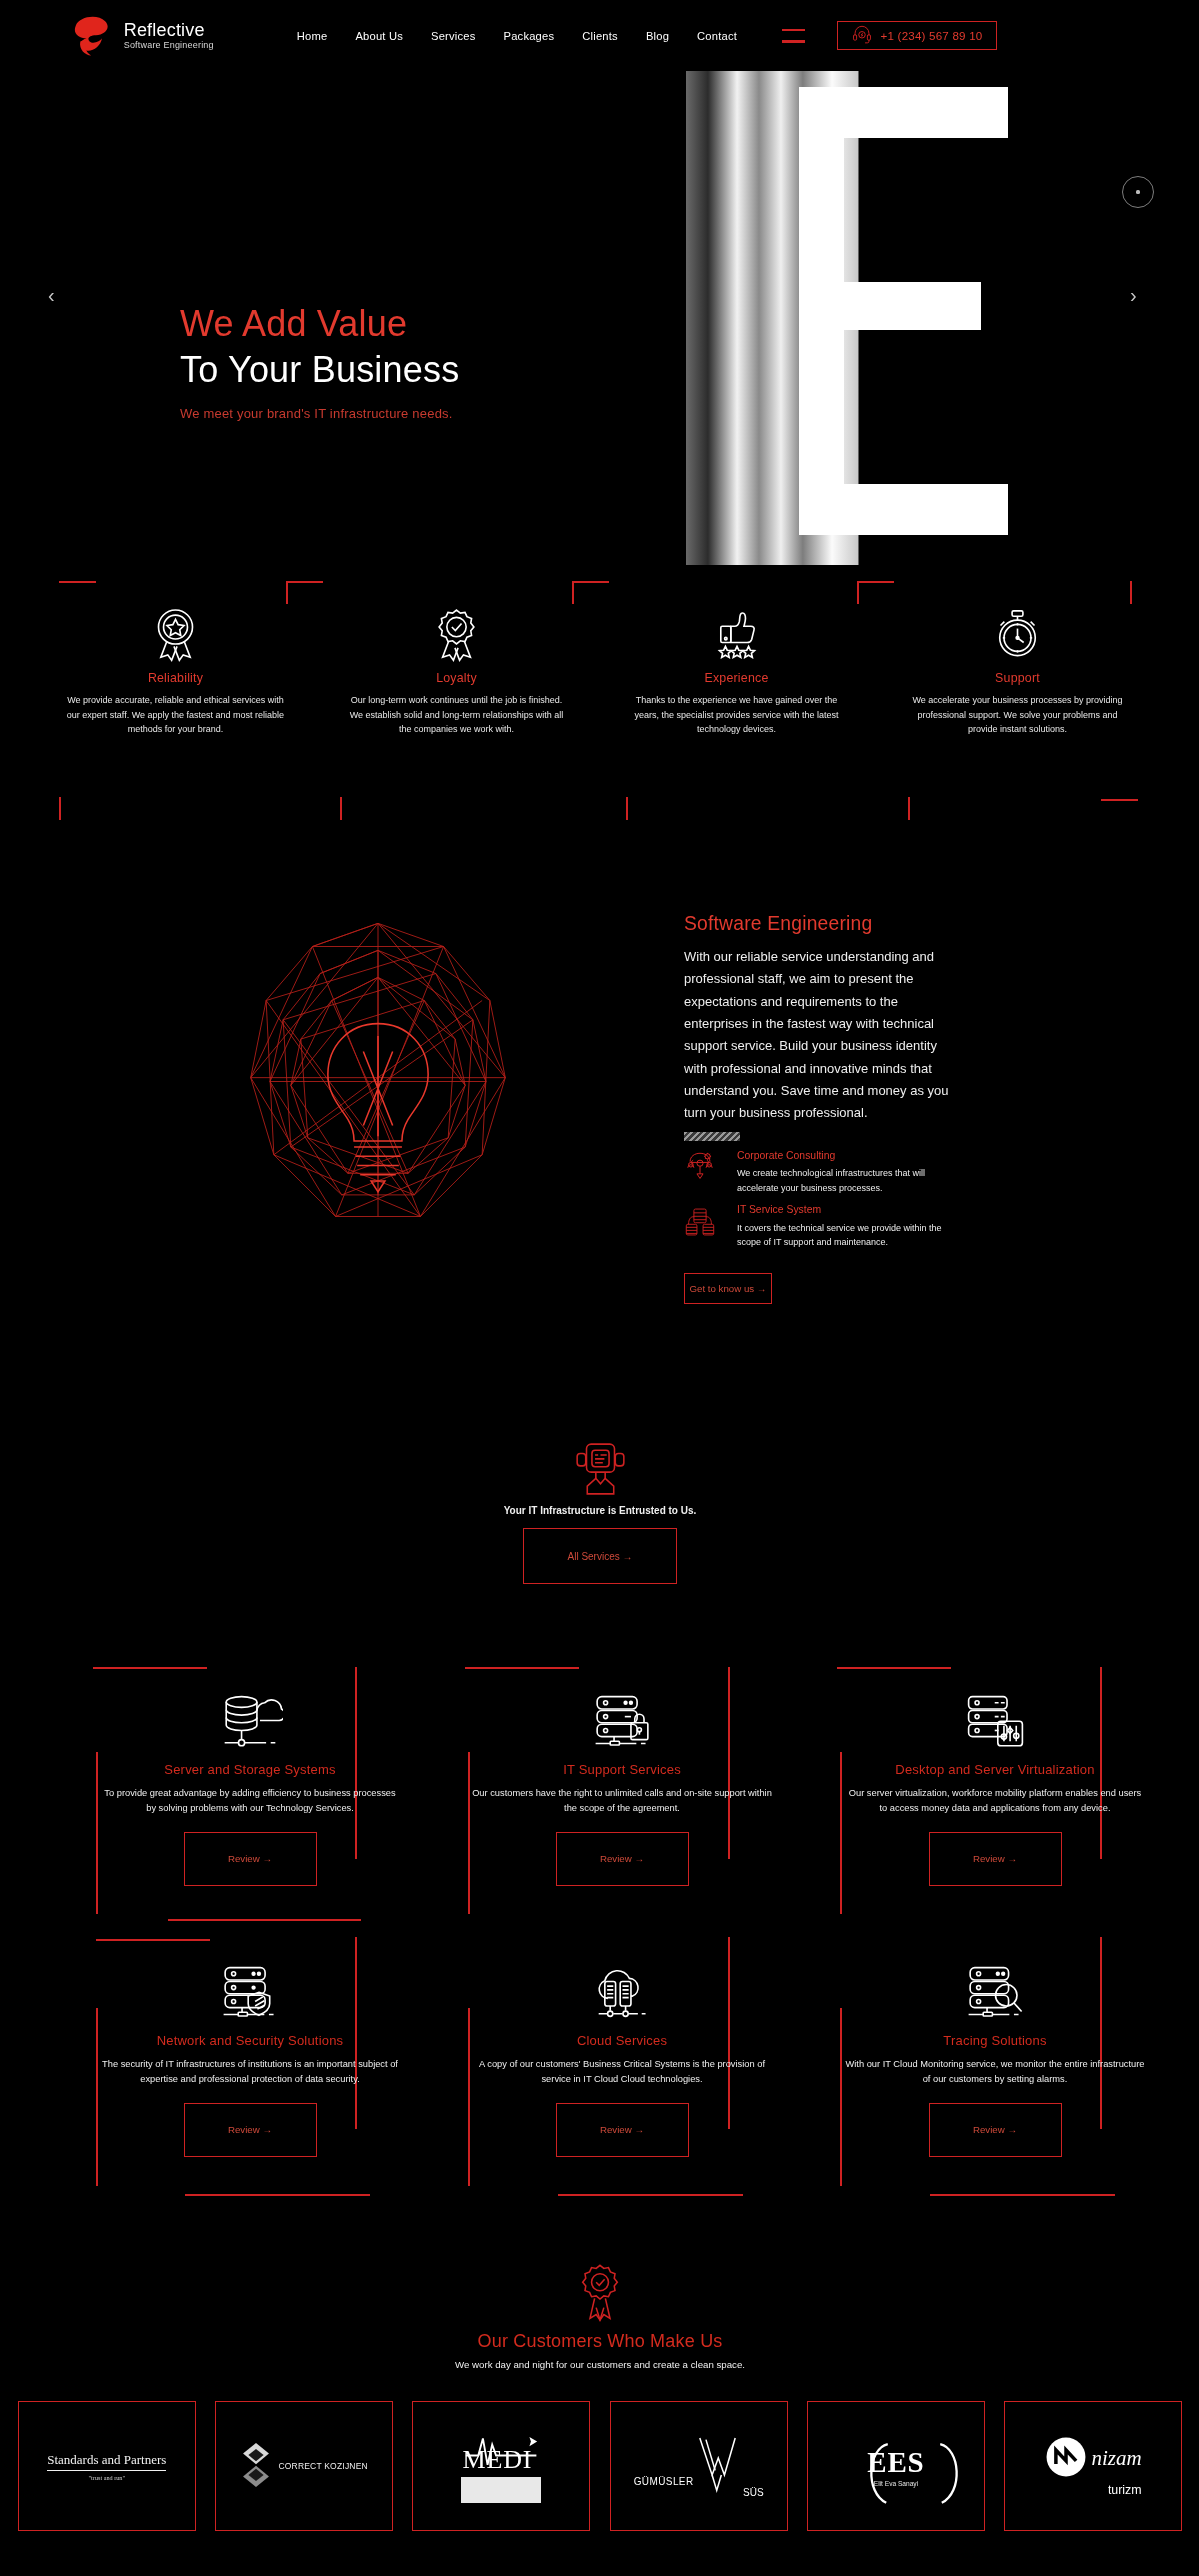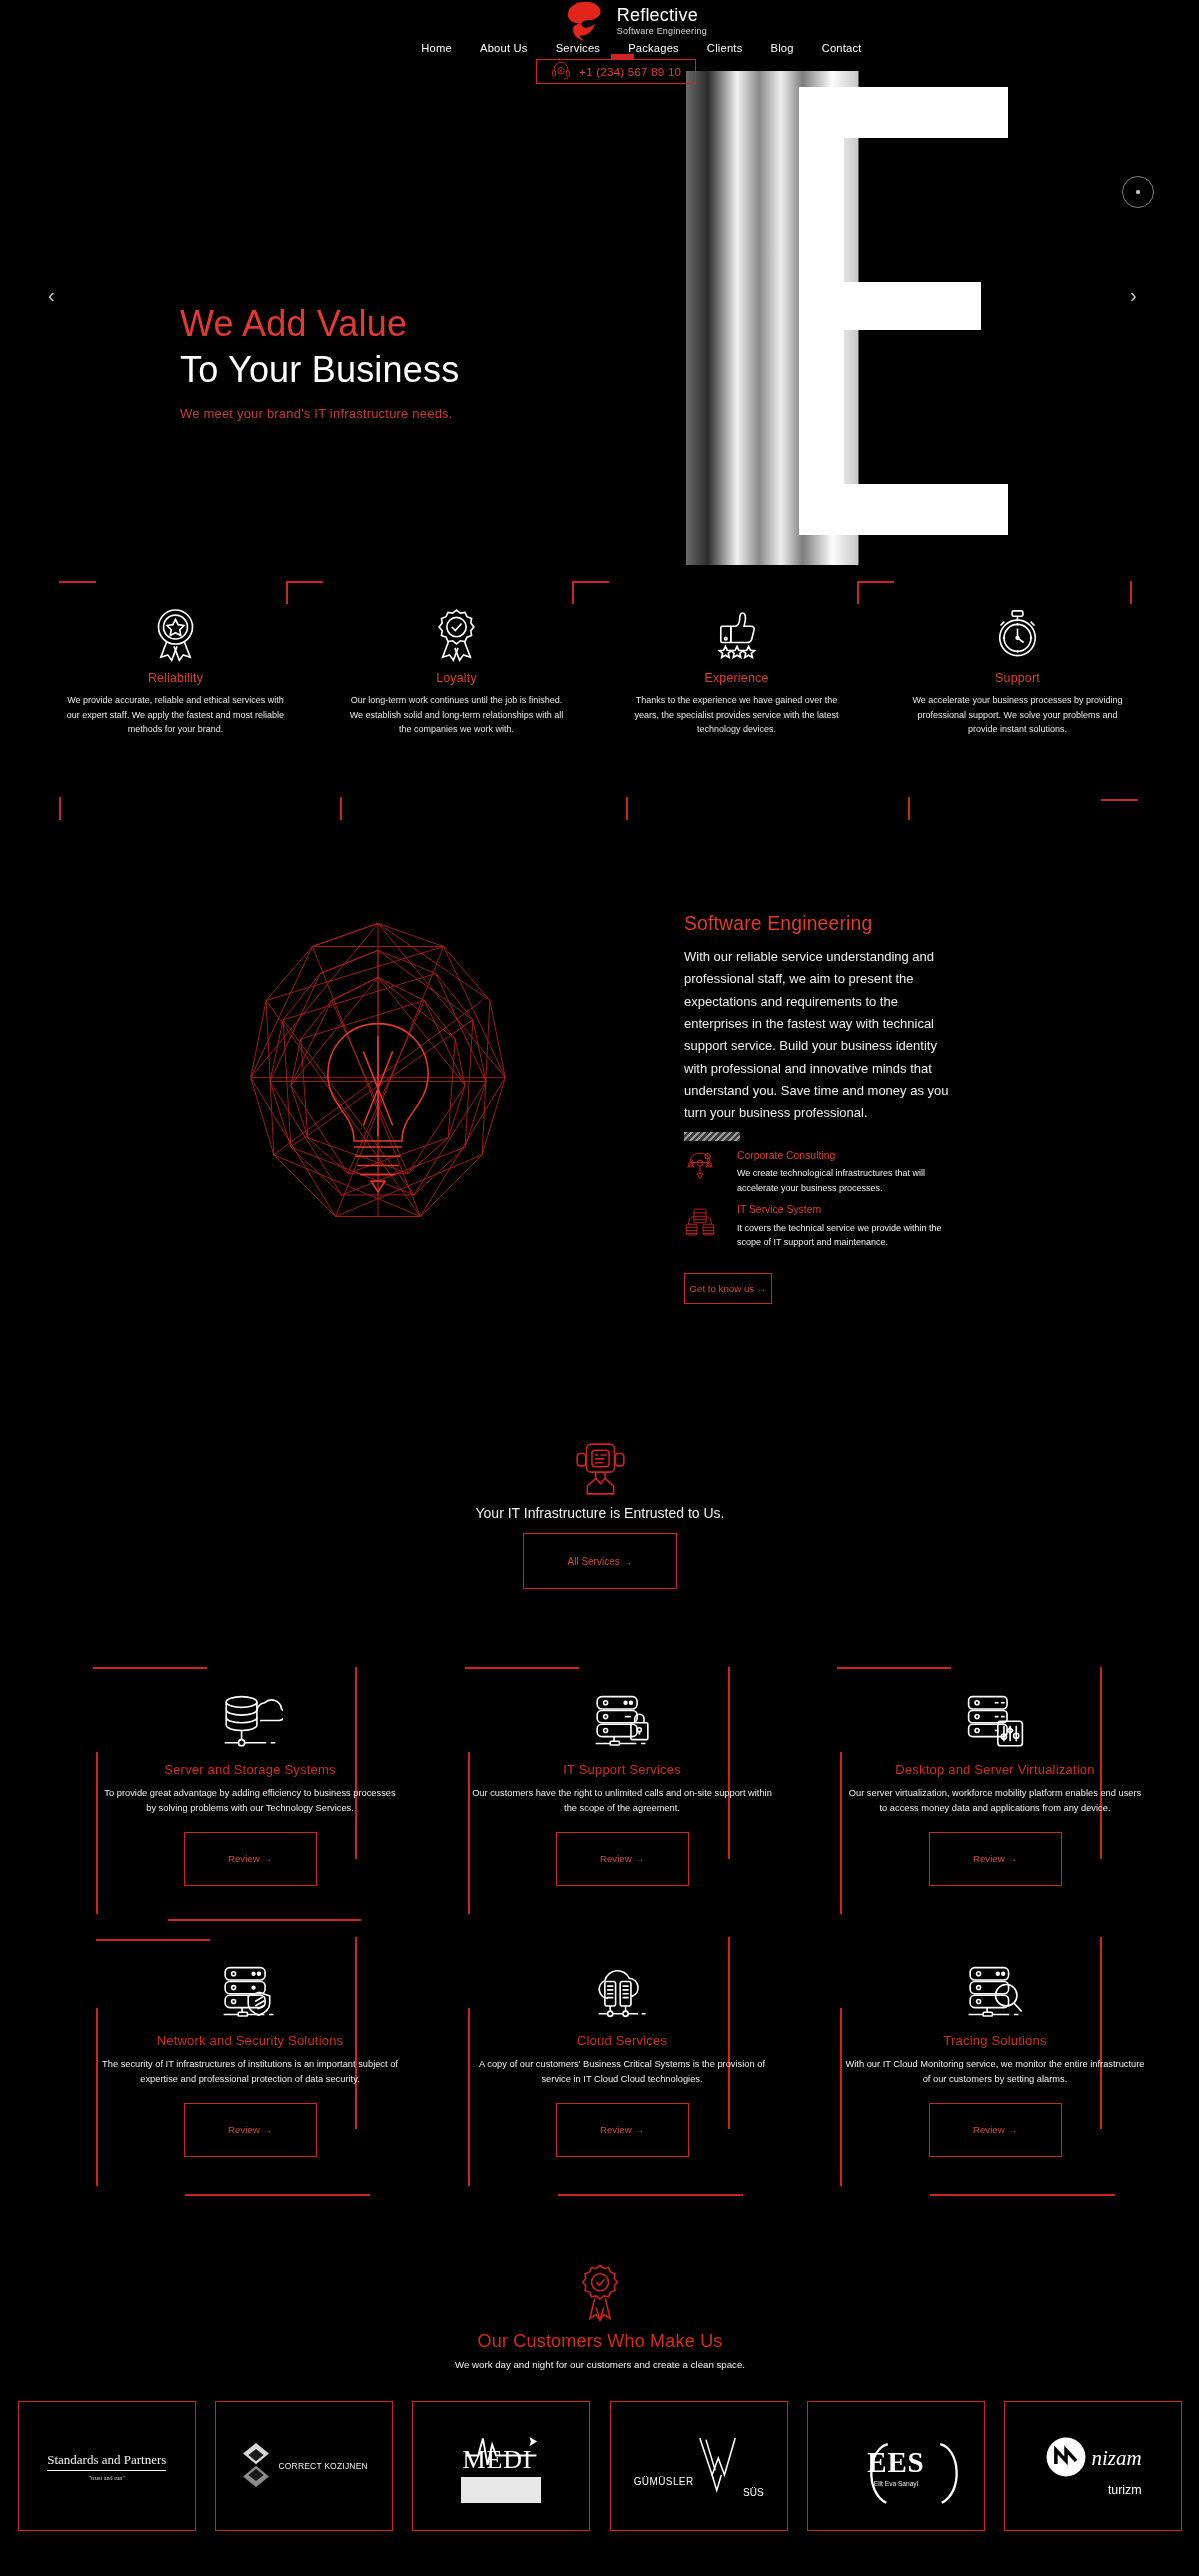--- a/index.html
+++ b/index.html
@@ -8,21 +8,21 @@
     width: 1200px;
     font-family: "Liberation Sans", sans-serif;
     color: #fff;
     overflow-x: hidden;
   }
   .page { position: relative; width: 1200px; min-height: 2576px; background: #000; }
 
   
   .header {
     position: absolute; top: 0; left: 0; width: 1200px; height: 71px;
-    display: flex; align-items: center; z-index: 50; background: #000; flex-direction: column;
+    display: flex; align-items: center; z-index: 50; background: #000;
   }
   .logo-wrap { display: flex; align-items: center; margin-left: 71px; }
   .logo-mark { width: 45px; height: 42px; position: relative; }
   .logo-text { margin-left: 7.7px; line-height: 1; }
   .logo-title { font-size: 18px; color: #fff; letter-spacing: 0.2px; font-weight: 400; }
   .logo-sub { font-size: 9px; color: #d8d8d8; letter-spacing: 0.2px; margin-top: 2.3px; }
 
   .nav { display: flex; align-items: center; gap: 28px; margin-left: 83px; }
   .nav a {
     color: #fff; text-decoration: none; font-size: 11.2px; letter-spacing: 0.2px;
@@ -94,21 +94,21 @@
     display: inline-flex; align-items: center; justify-content: center;
     border: 1.2px solid #cf2222; color: #cf4a3a; font-size: 9.7px;
     cursor: pointer; background: transparent;
   }
   .se-btn { width: 88px; height: 31px; margin-top: 23px; }
 
   
   .svc-head { position: absolute; top: 1441px; left: 0; width: 1200px; text-align: center; }
   .svc-robot { display: flex; justify-content: center; }
   .svc-title { color: #d32b1e; font-size: 21px; margin-top: 6.2px; letter-spacing: 0.2px; }
-  .svc-sub { color: #f0f0f0; font-size: 14px; margin-top: 7.7px; }
+  .svc-sub { color: #f0f0f0; font-size: 10px; margin-top: 7.7px; font-weight: bold; }
   .svc-allbtn { width: 154px; height: 56px; margin-top: 12.4px; font-size: 10px; }
 
   
   .cards { position: absolute; top: 1653px; left: 0; width: 1200px; height: 572px; }
   .card { position: absolute; width: 352px; text-align: center; }
   .card-icon { height: 74px; display: flex; align-items: center; justify-content: center; }
   .card-title { color: #d32b1e; font-size: 13px; margin-top: 3.1px; letter-spacing: 0.2px; }
   .card-desc { color: #f0f0f0; font-size: 9.3px; line-height: 1.66; margin-top: 8.5px; padding: 0 25px; }
   .card-btn { width: 133px; height: 54px; margin-top: 15.4px; font-size: 9.7px; }
   .cbar { position: absolute; background: #cf2222; }

